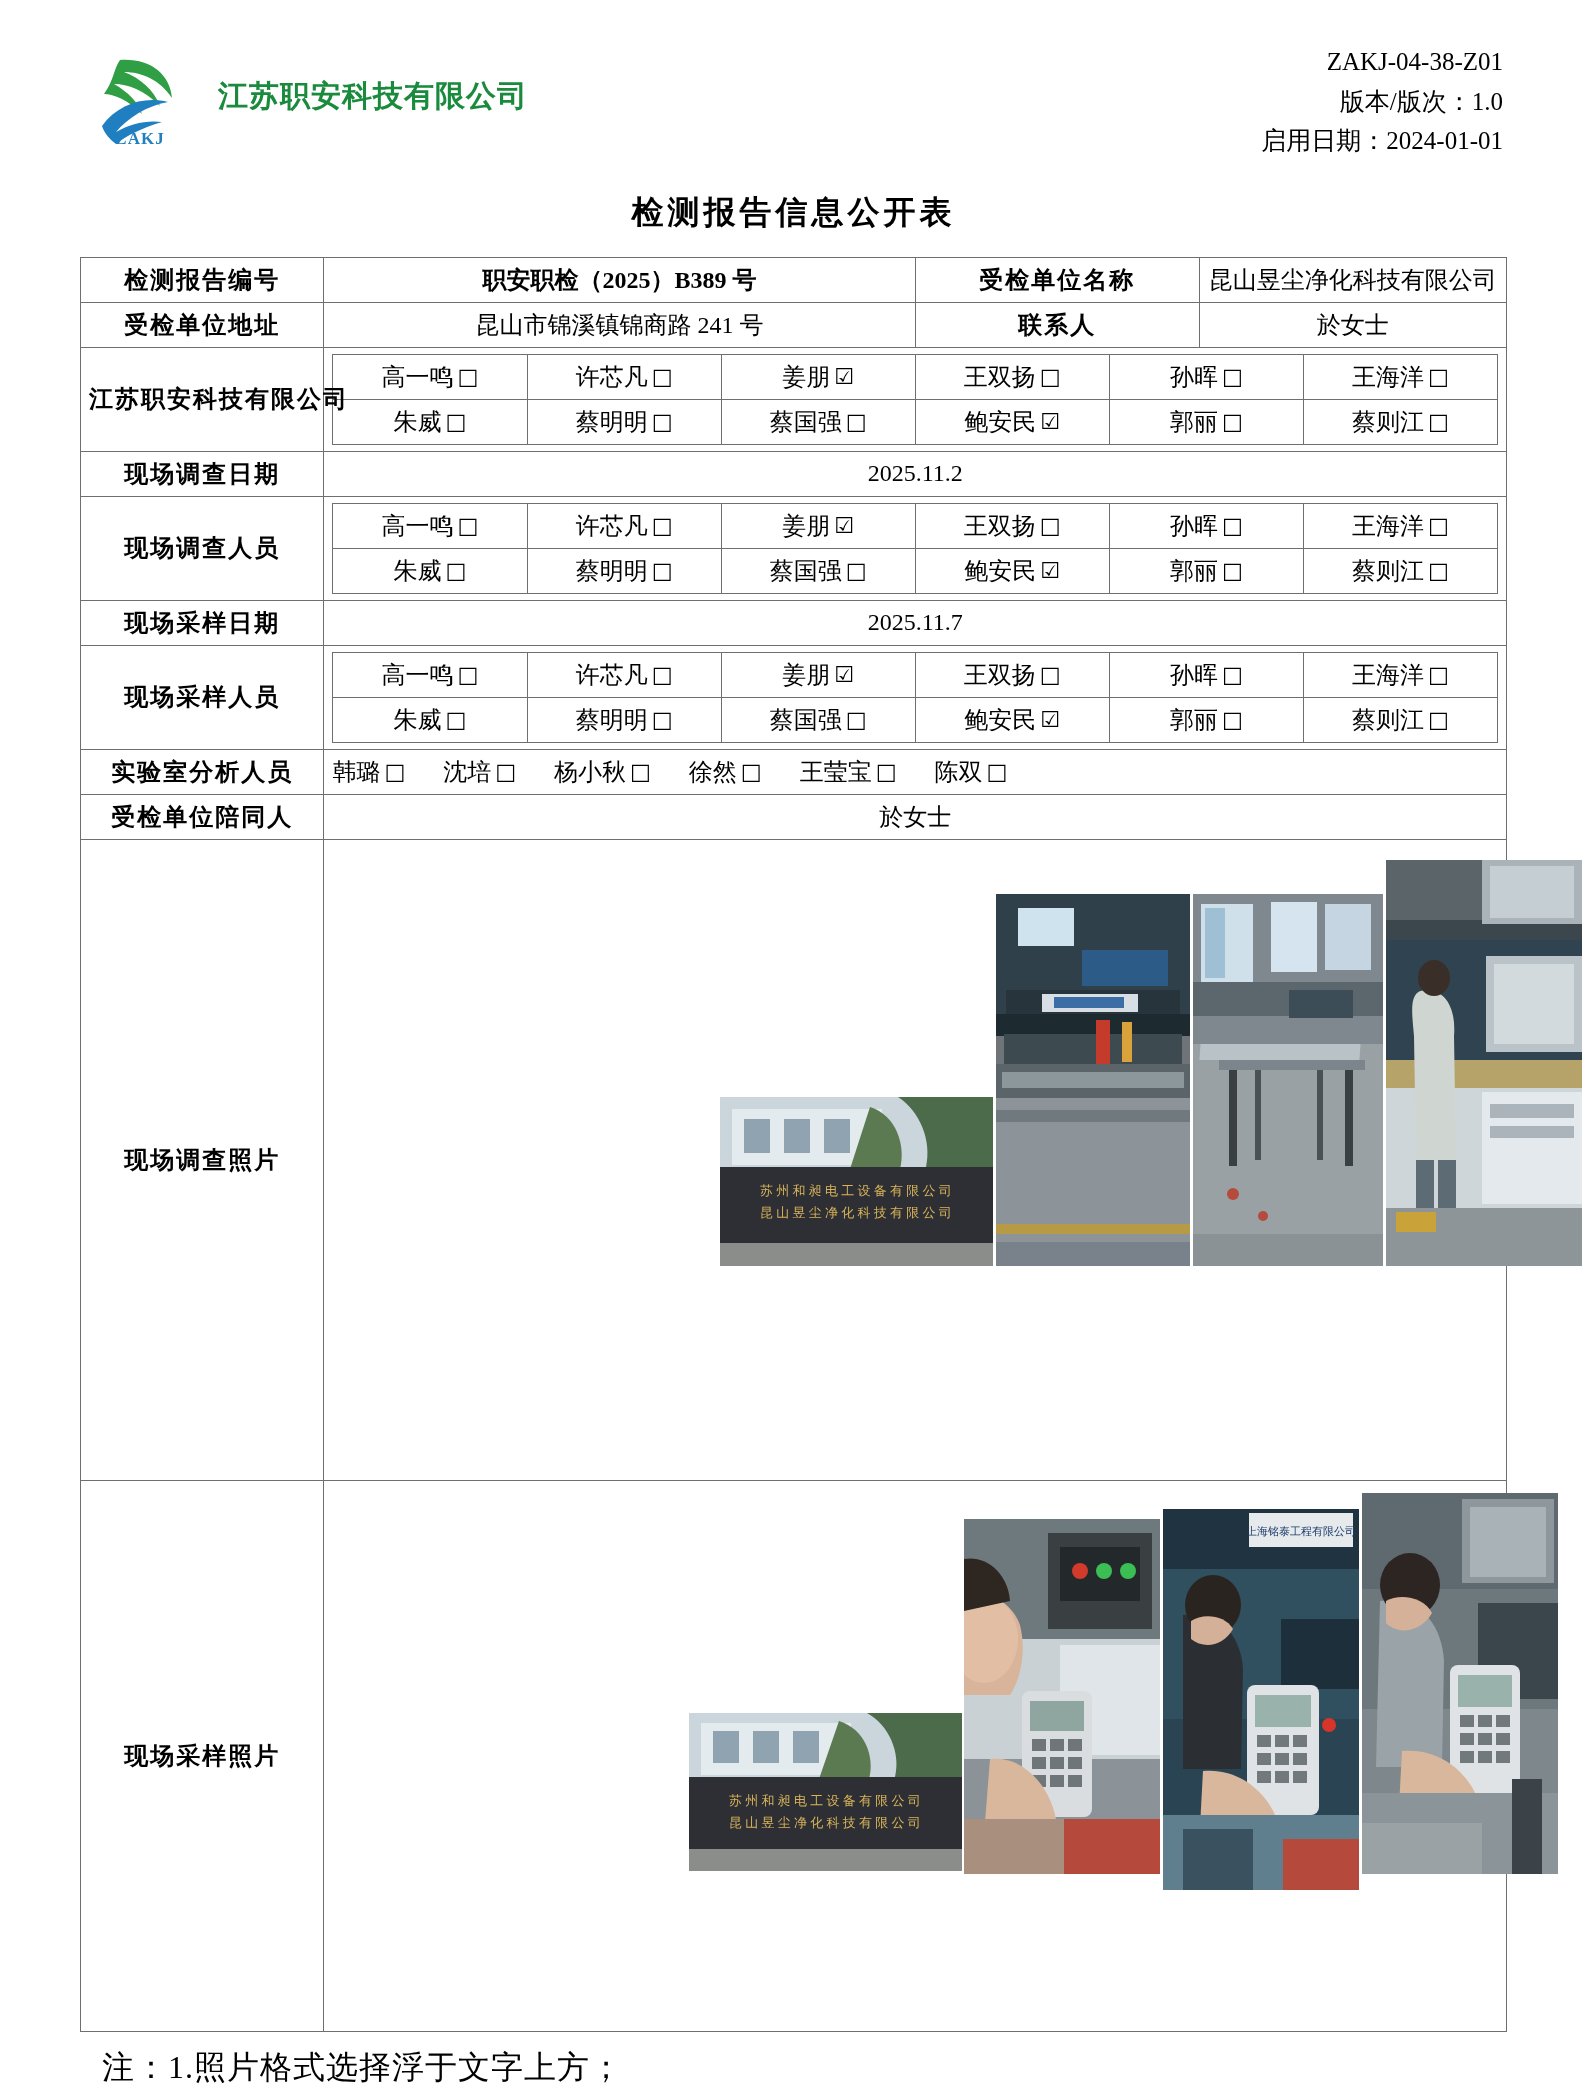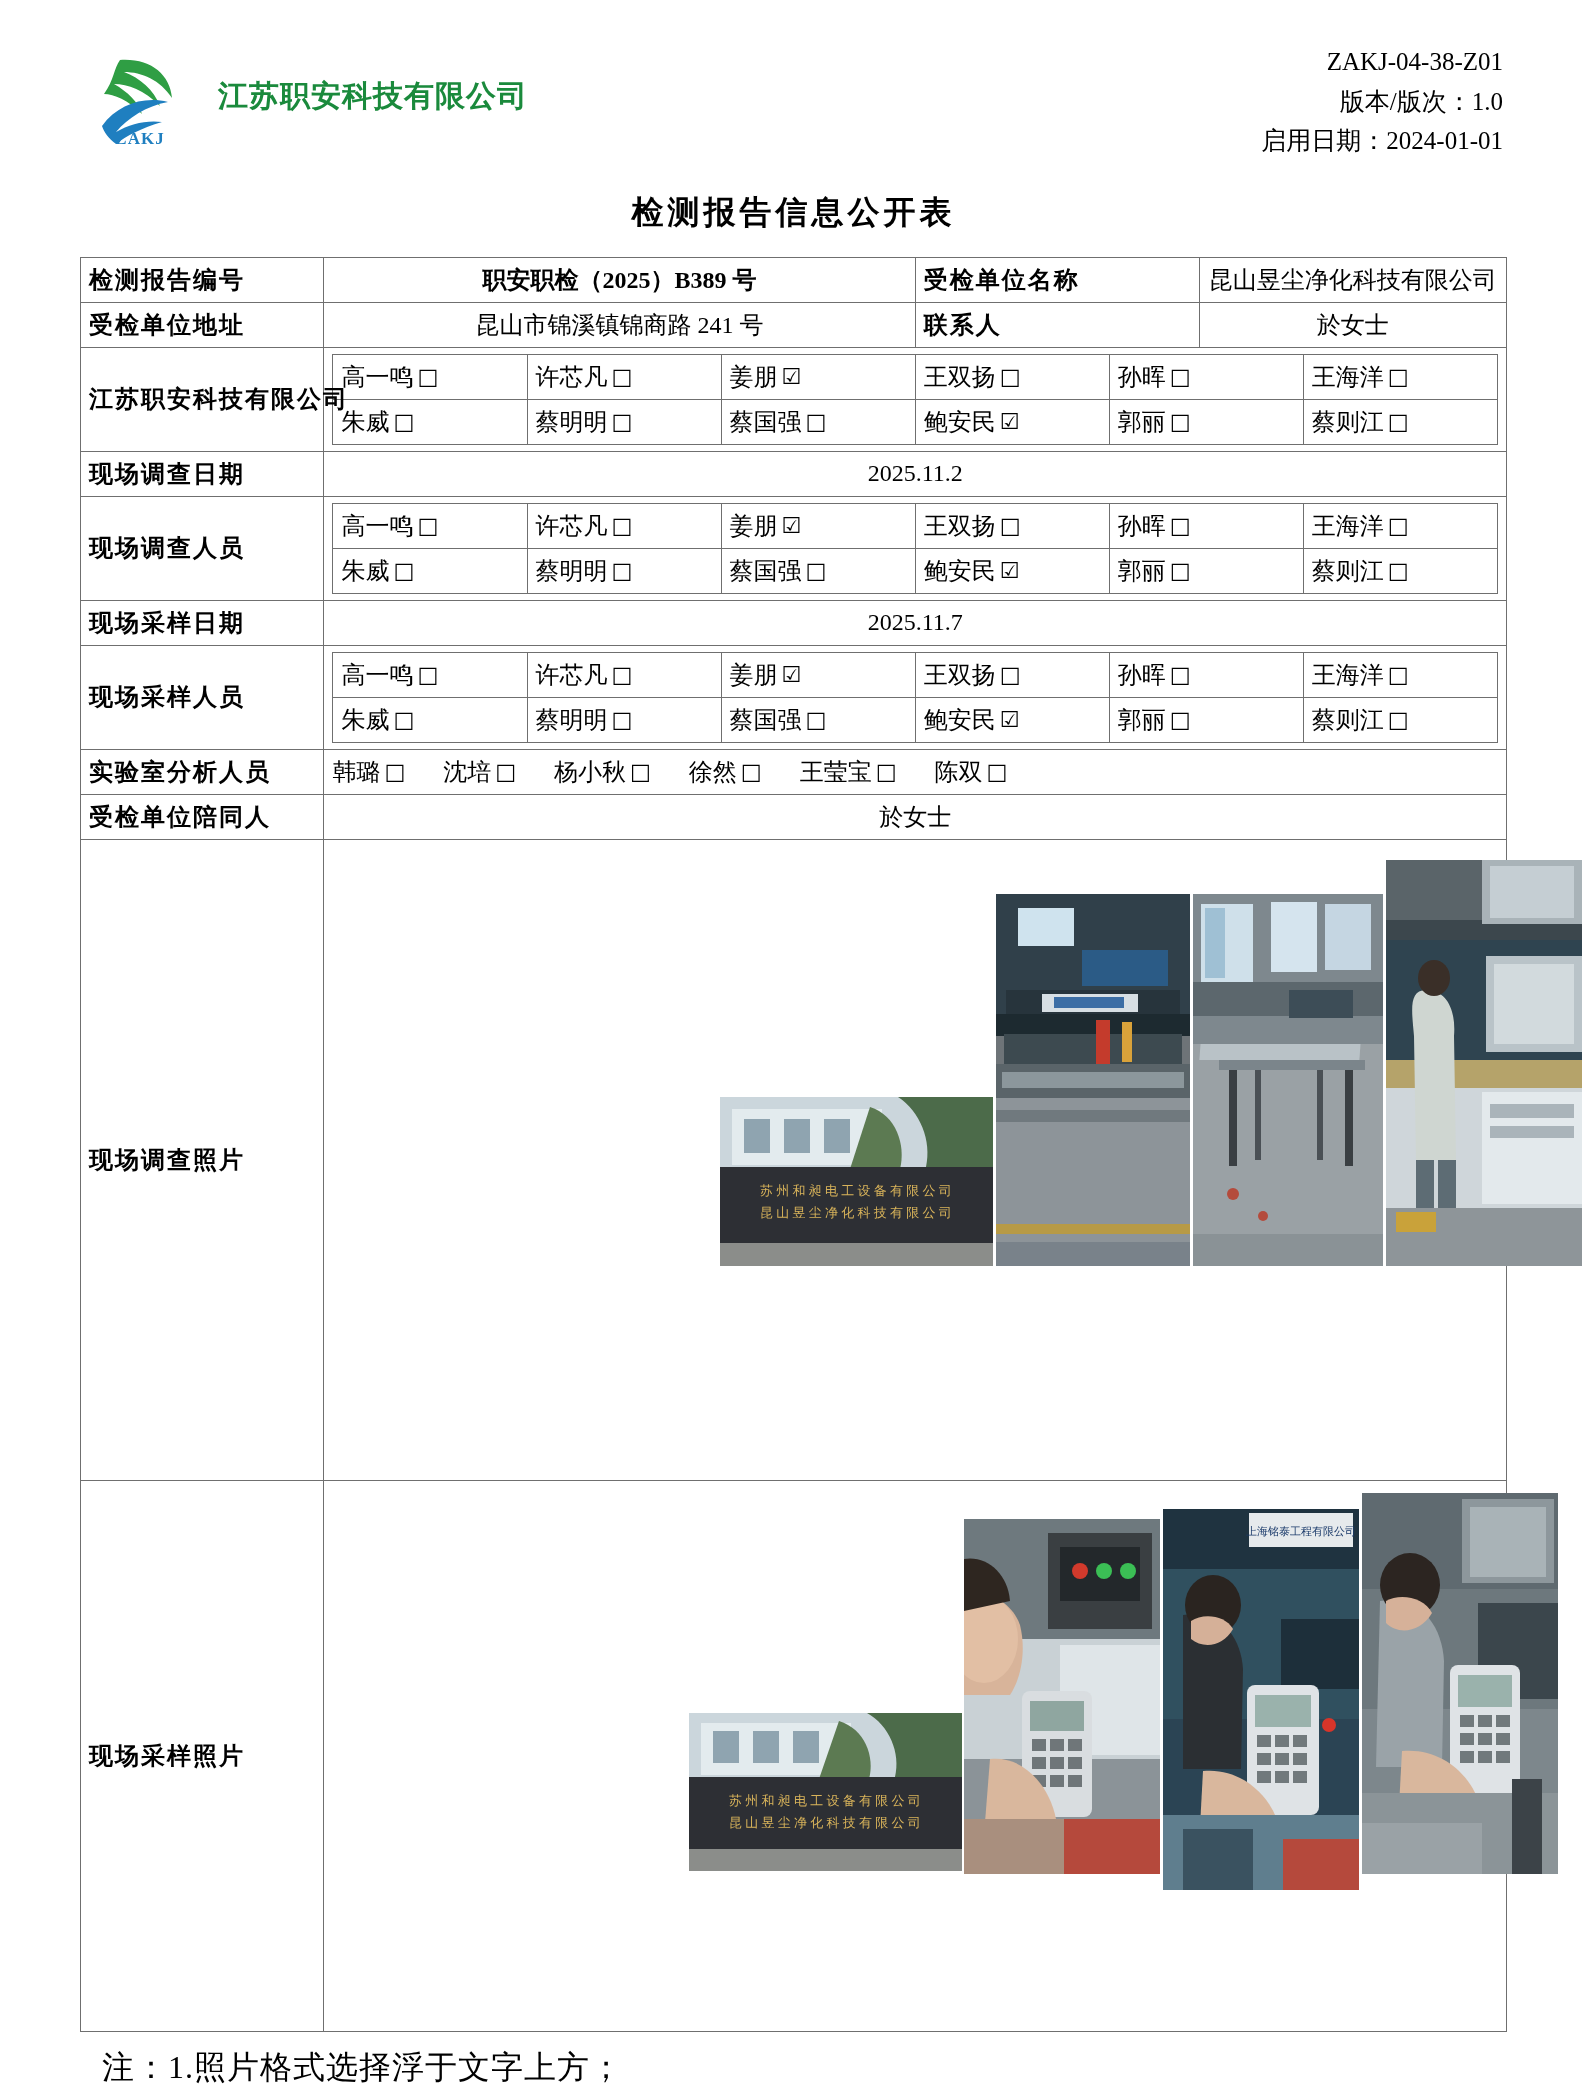--- a/index.html
+++ b/index.html
@@ -71,39 +71,40 @@
     border-collapse: collapse;
     table-layout: fixed;
     font-size: 24px;
   }
   table.main td {
     border: 1px solid #6f6f6f;
     padding: 6px 8px;
     vertical-align: middle;
   }
   .lbl {
+    text-align: center;
     font-weight: bold;
     letter-spacing: 2px;
     white-space: nowrap;
   }
   .ctr { text-align: center; }
   .val-pad { padding-left: 18px; }
 
   
   .person-grid {
     width: 100%;
     border-collapse: collapse;
     table-layout: fixed;
     font-size: 24px;
   }
   .person-grid td {
     border: none;
     padding: 4px 0;
     white-space: nowrap;
-    text-align: left;
+    text-align: center;
   }
   .pname {
     display: inline-block;
   }
   .box {
     display: inline-block;
     font-family: "DejaVu Sans", sans-serif;
     font-size: 22px;
     line-height: 1;
     margin-left: 4px;

